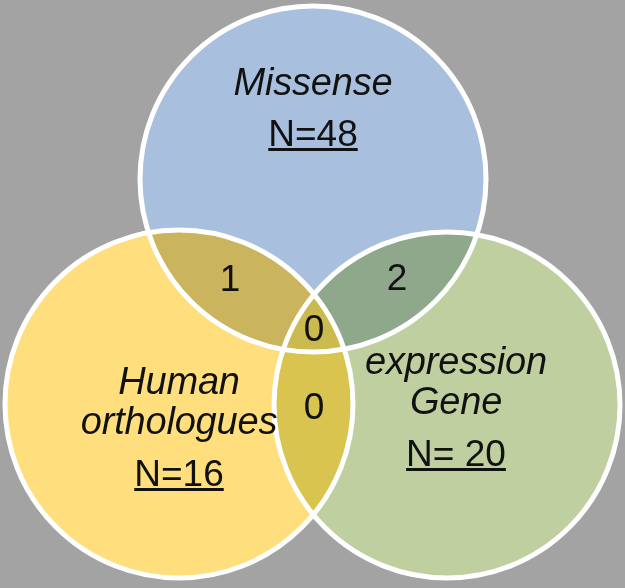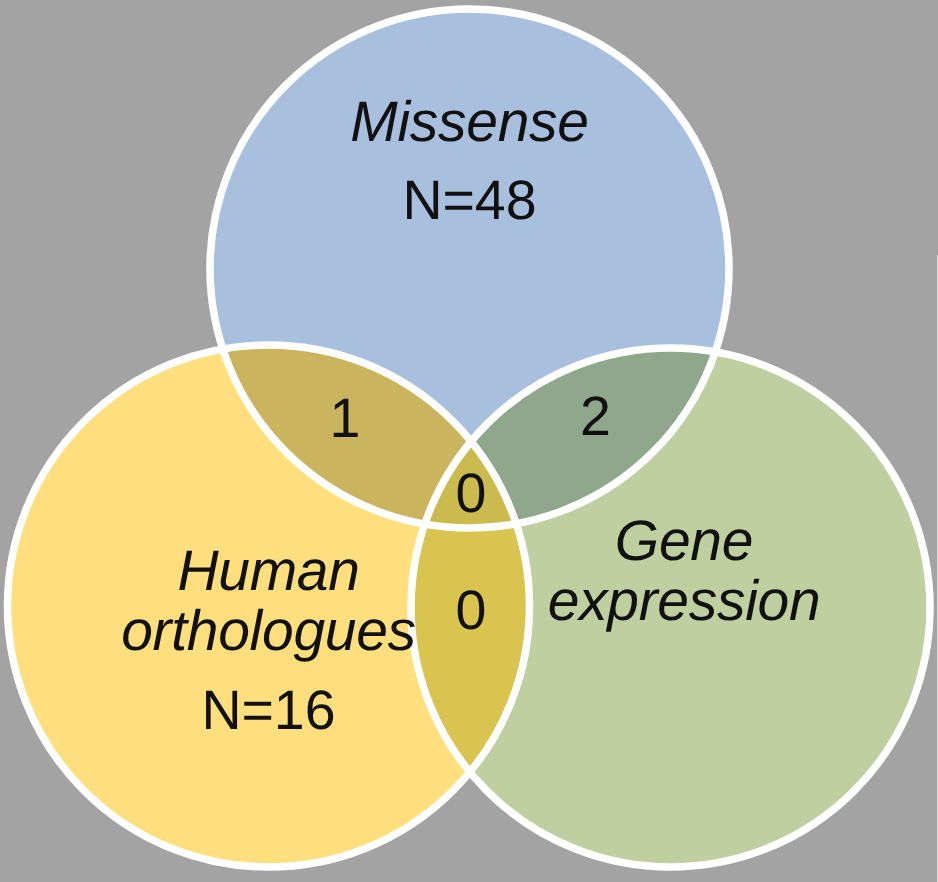--- a/index.html
+++ b/index.html
@@ -37,20 +37,21 @@
     font-weight: 400;
     font-size: 38px;
     letter-spacing: -0.2px;
   }
   .set-count {
     font-style: normal;
     font-weight: 400;
     font-size: 37px;
     margin-top: 12px;
     letter-spacing: 0px;
+    text-decoration: underline;
   }
   .region-count {
     position: absolute;
     font-size: 37px;
     font-style: normal;
     color: #111111;
     text-align: center;
     user-select: none;
   }
   
@@ -111,22 +112,23 @@
     <div class="set-count">N=48</div>
   </div>
 
   <div class="venn-label" id="label-human">
     <div class="set-name">Human</div>
     <div class="set-name">orthologues</div>
     <div class="set-count">N=16</div>
   </div>
 
   <div class="venn-label" id="label-gene">
+    <div class="set-name">expression</div>
     <div class="set-name">Gene</div>
-    <div class="set-name">expression</div>
+    <div class="set-count">N= 20</div>
   </div>
 
   <div class="region-count" id="count-mv-ho">1</div>
   <div class="region-count" id="count-mv-ge">2</div>
   <div class="region-count" id="count-center">0</div>
   <div class="region-count" id="count-ho-ge">0</div>
 
 </div>
 
 </body></html>

